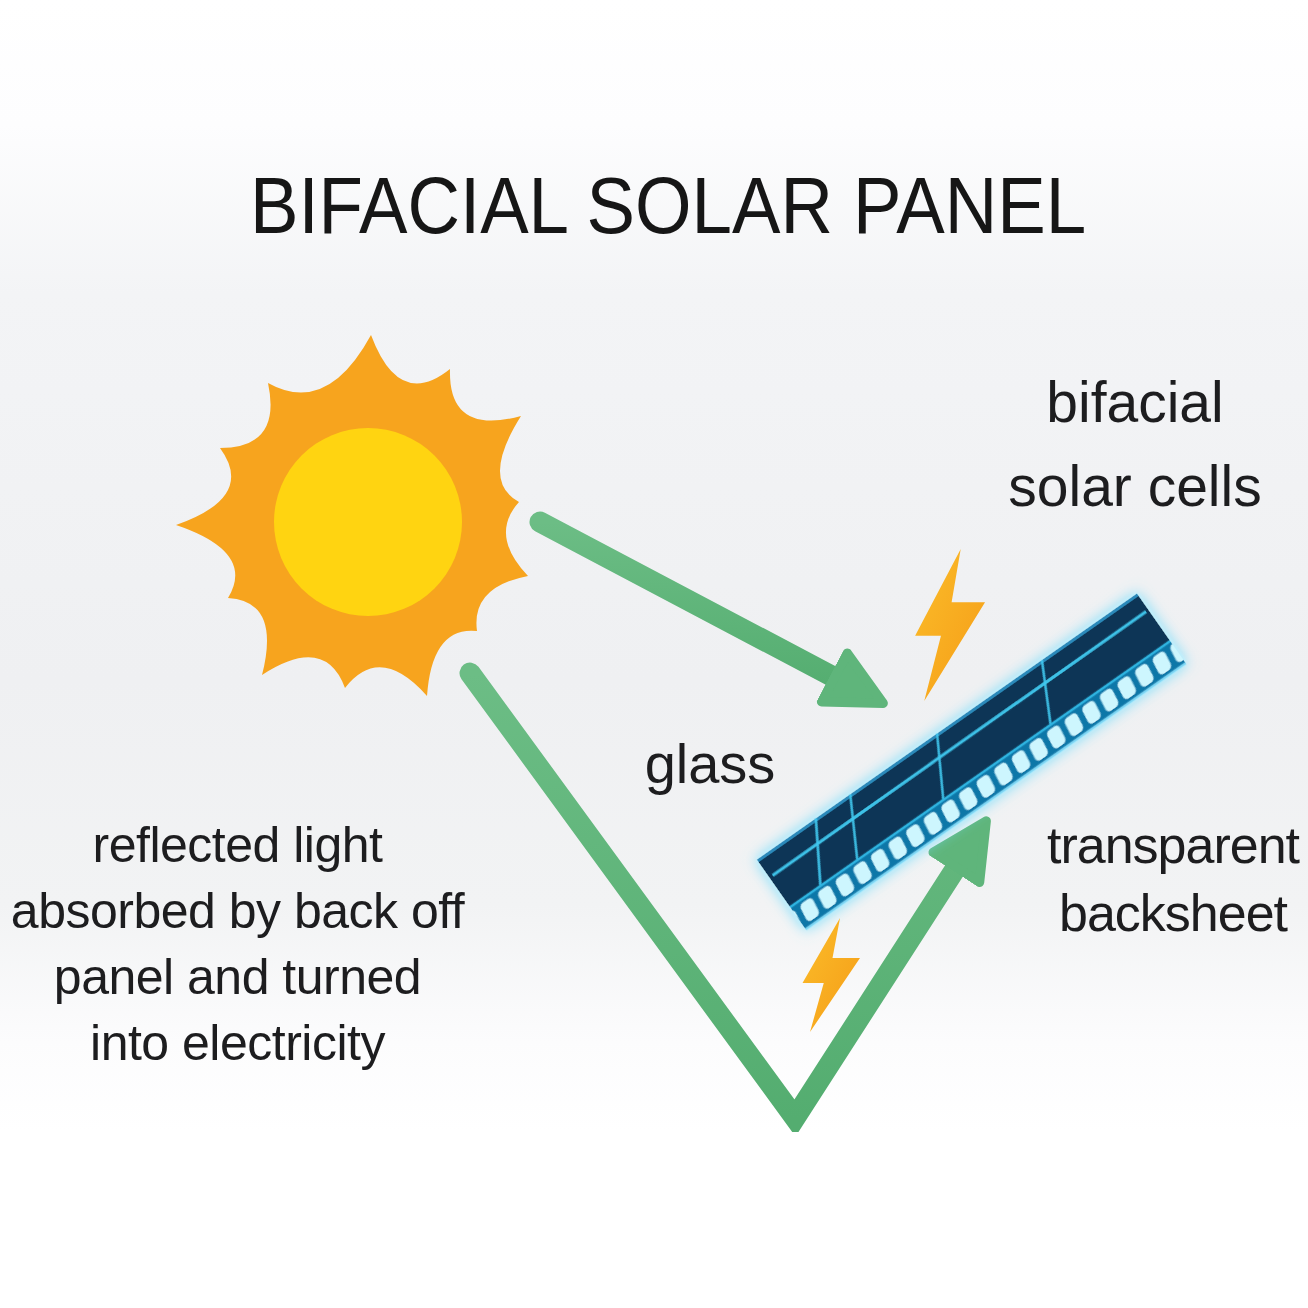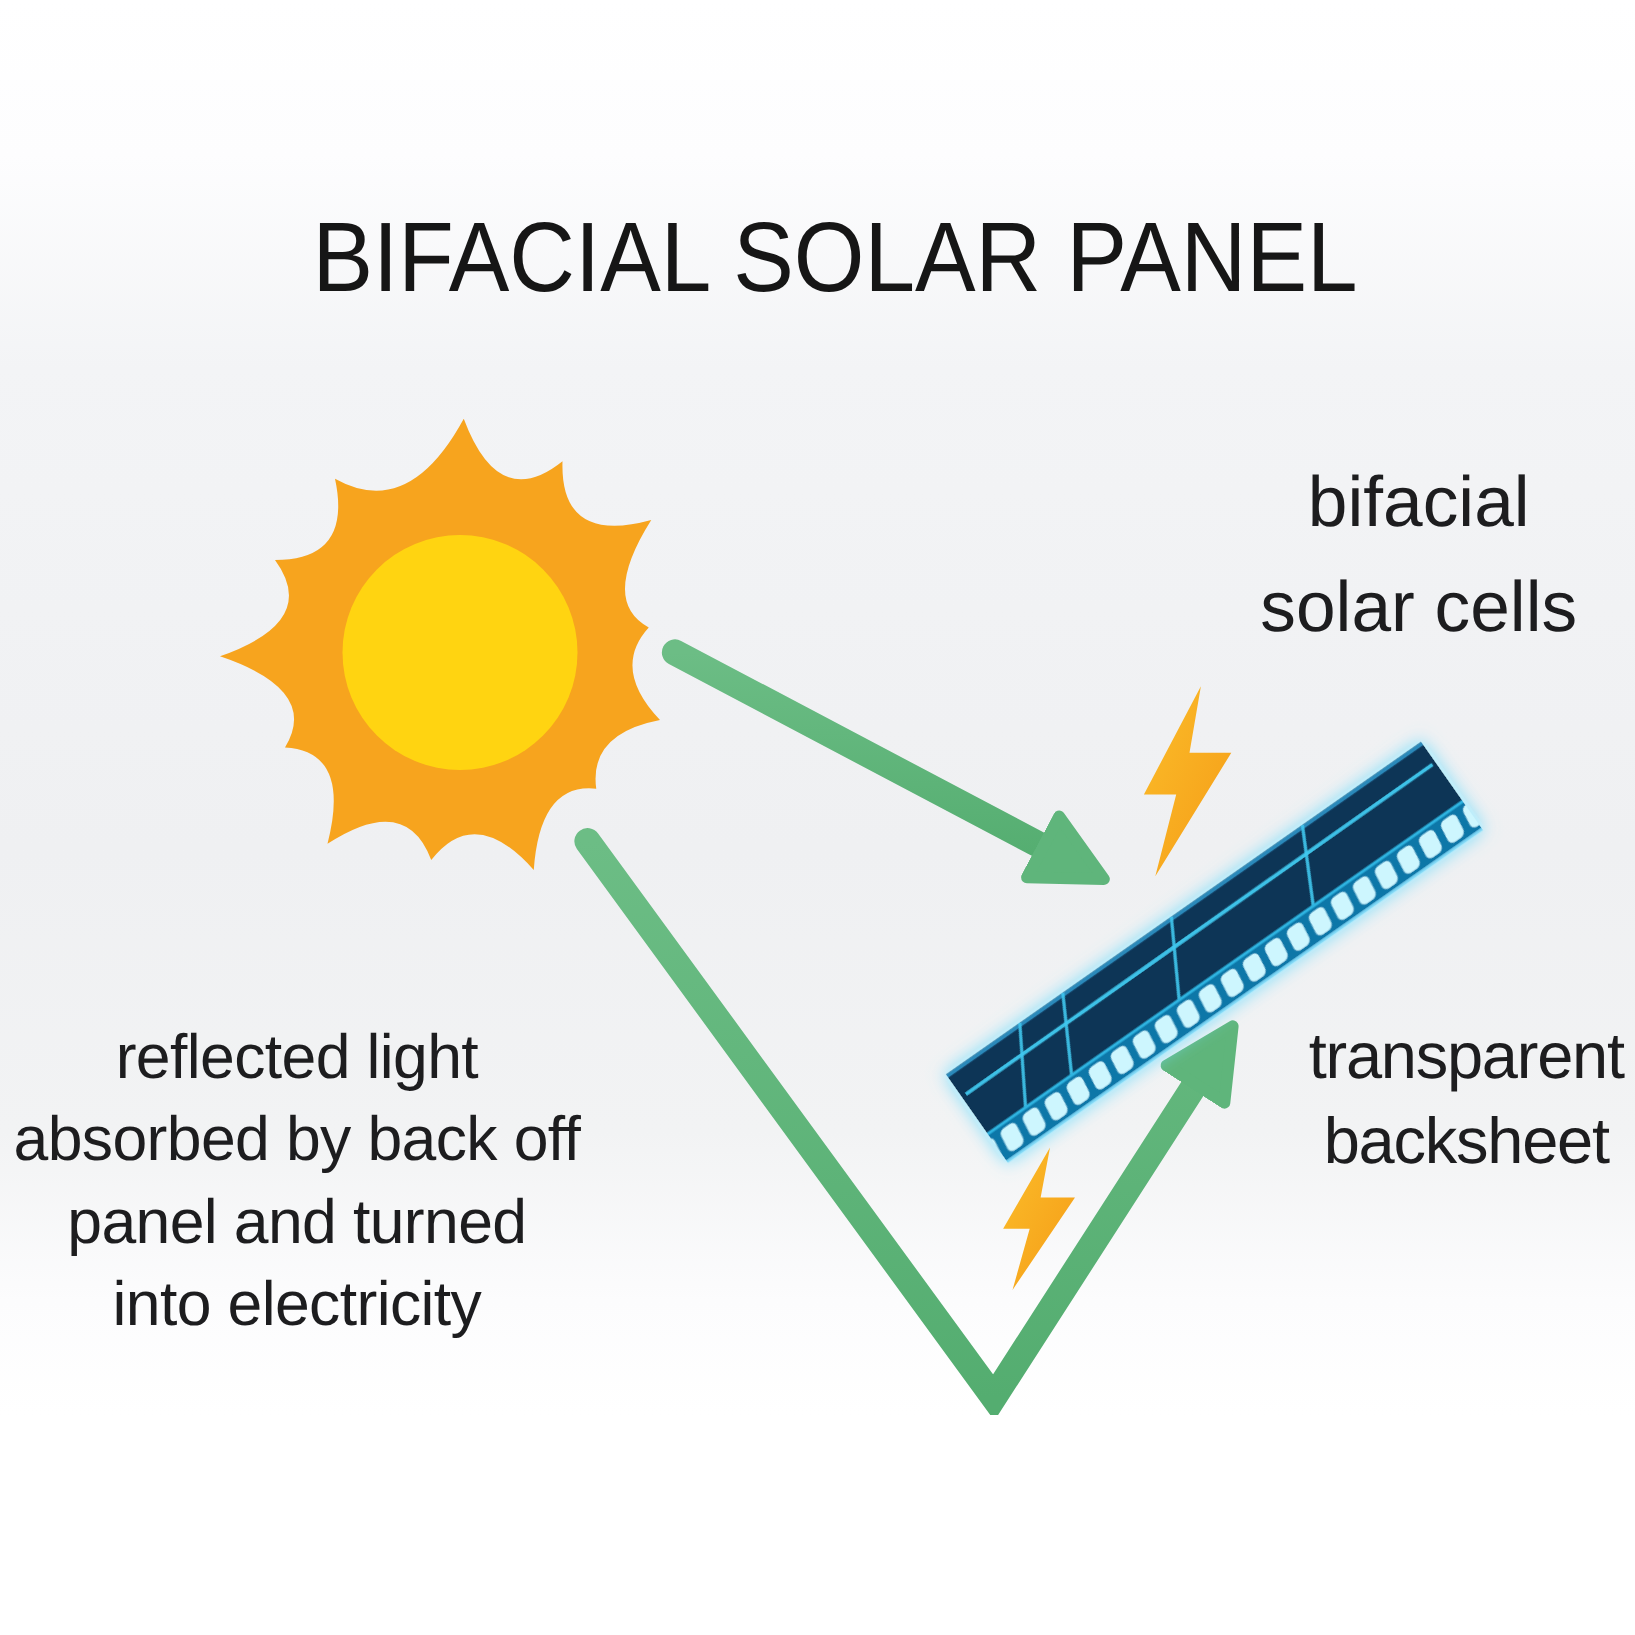--- a/index.html
+++ b/index.html
@@ -96,20 +96,23 @@
     <path transform="translate(795,918) scale(1.25,1.14)" fill="url(#boltGrad)" d="M36,0 L6,57 L23,57 L12,100 L52,35 L30,35 Z"></path>
   </svg>
 
   <div class="title">BIFACIAL SOLAR PANEL</div>
 
   <div class="label label-bifacial-cells">
     <div>bifacial</div>
     <div>solar cells</div>
   </div>
 
+  <div class="label label-glass">
+    <div>glass</div>
+  </div>
 
   <div class="label label-backsheet">
     <div>transparent</div>
     <div>backsheet</div>
   </div>
 
   <div class="label label-reflected">
     <div>reflected light</div>
     <div>absorbed by back off</div>
     <div>panel and turned</div>

